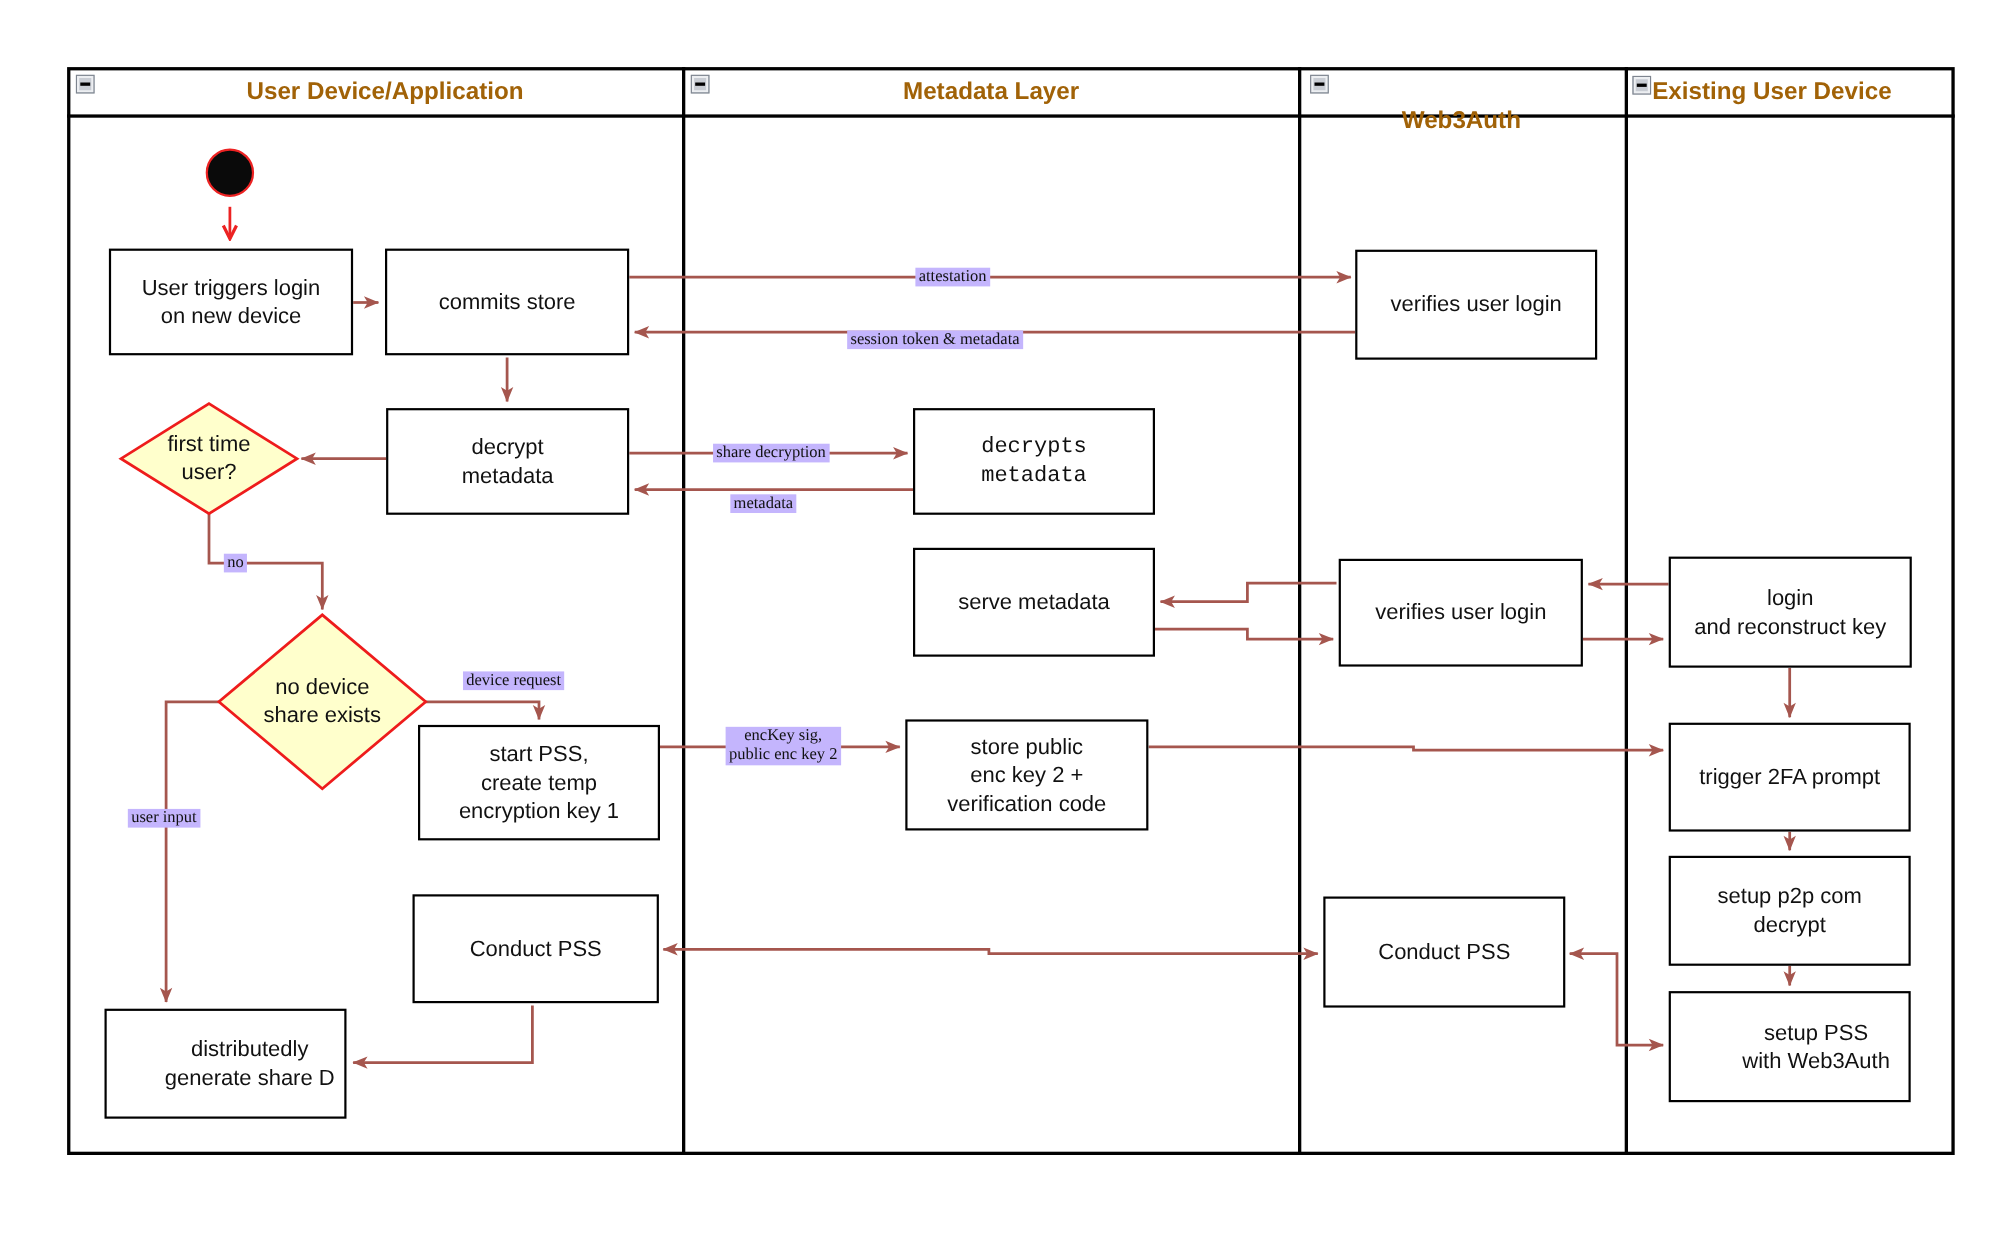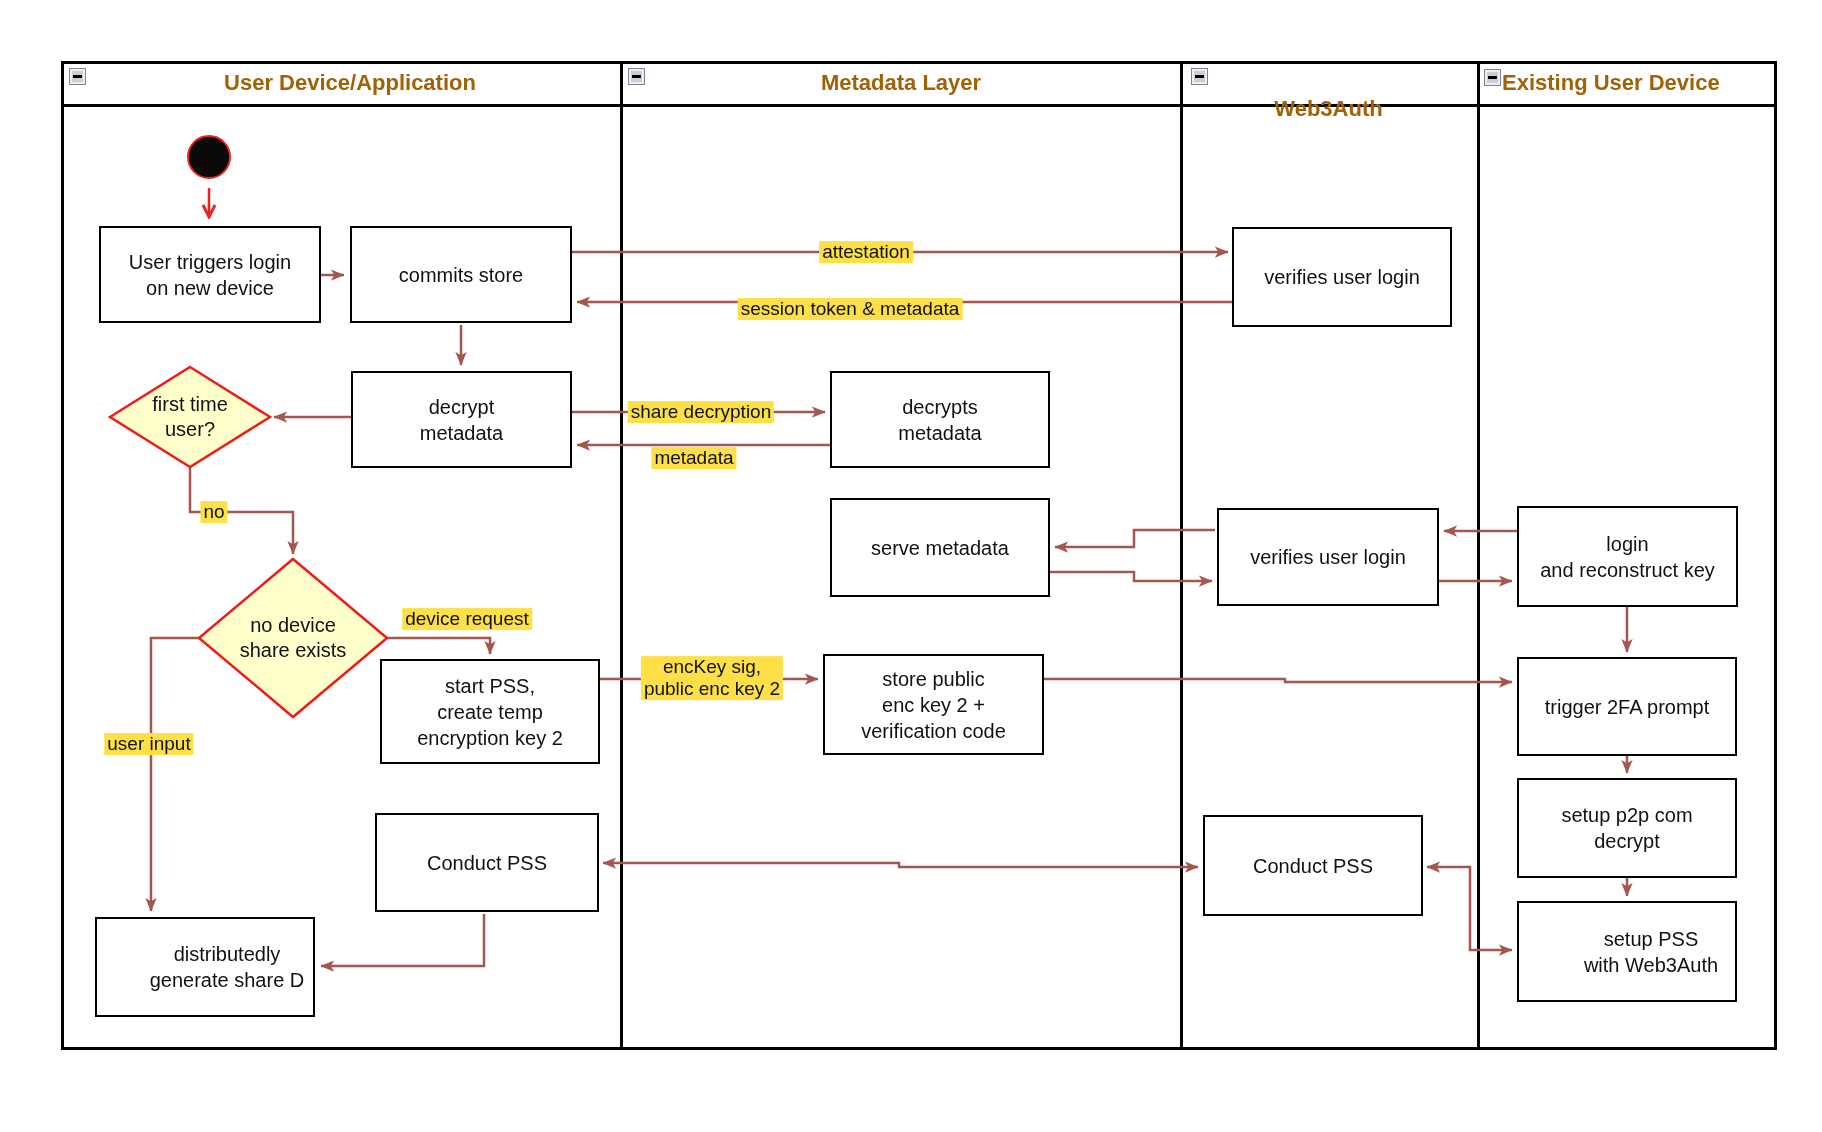--- a/index.html
+++ b/index.html
@@ -24,23 +24,23 @@
   
   .node { position:absolute; background:#fff; border:2.5px solid #000; box-sizing:border-box;
           display:flex; align-items:center; justify-content:center; text-align:center;
           font-size:20px; line-height:1.3; white-space:pre-line; }
   .start { position:absolute; width:44px; height:44px; border-radius:50%;
            background:#0a0a0a; border:2.5px solid #ec2222; box-sizing:border-box; }
   .dlabel { position:absolute; transform:translate(-50%,-50%); text-align:center;
             font-size:20px; line-height:1.25; white-space:pre-line; }
 
   
-  .elabel { position:absolute; transform:translate(-50%,-50%); background:#fde047;
-            font-size:19px; line-height:1.15; padding:0 3px; text-align:center;
-            white-space:pre-line; }
+  .elabel { position:absolute; transform:translate(-50%,-50%); background:#c4b5fd;
+            font-size:15px; line-height:1.15; padding:0 3px; text-align:center;
+            white-space:pre-line;font-family:Liberation Serif, serif; }
 
   svg.edges { position:absolute; left:0; top:0; }
 </style>
 </head>
 <body>
 
 <div id="canvas">
 
   <div class="pool-border"></div>
   <div class="hline" style="left:61px; top:104px; width:1716px;"></div>
@@ -105,26 +105,26 @@
 
   <div class="start" style="left:187px; top:135px;"></div>
 
   <div class="node" style="left:99px;  top:226px; width:222px; height:97px;">User triggers login
 on new device</div>
   <div class="node" style="left:350px; top:226px; width:222px; height:97px;">commits store</div>
   <div class="node" style="left:351px; top:371px; width:221px; height:97px;">decrypt
 metadata</div>
   <div class="node" style="left:380px; top:659px; width:220px; height:105px;">start PSS,
 create temp
-encryption key 2</div>
+encryption key 1</div>
   <div class="node" style="left:375px; top:813px; width:224px; height:99px;">Conduct PSS</div>
   <div class="node" style="left:95px;  top:917px; width:220px; height:100px;padding-left:44px;">distributedly
 generate share D</div>
 
-  <div class="node" style="left:830px; top:371px; width:220px; height:97px;">decrypts
+  <div class="node" style="left:830px; top:371px; width:220px; height:97px;font-family:Liberation Mono, monospace;">decrypts
 metadata</div>
   <div class="node" style="left:830px; top:498px; width:220px; height:99px;">serve metadata</div>
   <div class="node" style="left:823px; top:654px; width:221px; height:101px;">store public
 enc key 2 +
 verification code</div>
 
   <div class="node" style="left:1232px; top:227px; width:220px; height:100px;">verifies user login</div>
   <div class="node" style="left:1217px; top:508px; width:222px; height:98px;">verifies user login</div>
   <div class="node" style="left:1203px; top:815px; width:220px; height:101px;">Conduct PSS</div>
 

